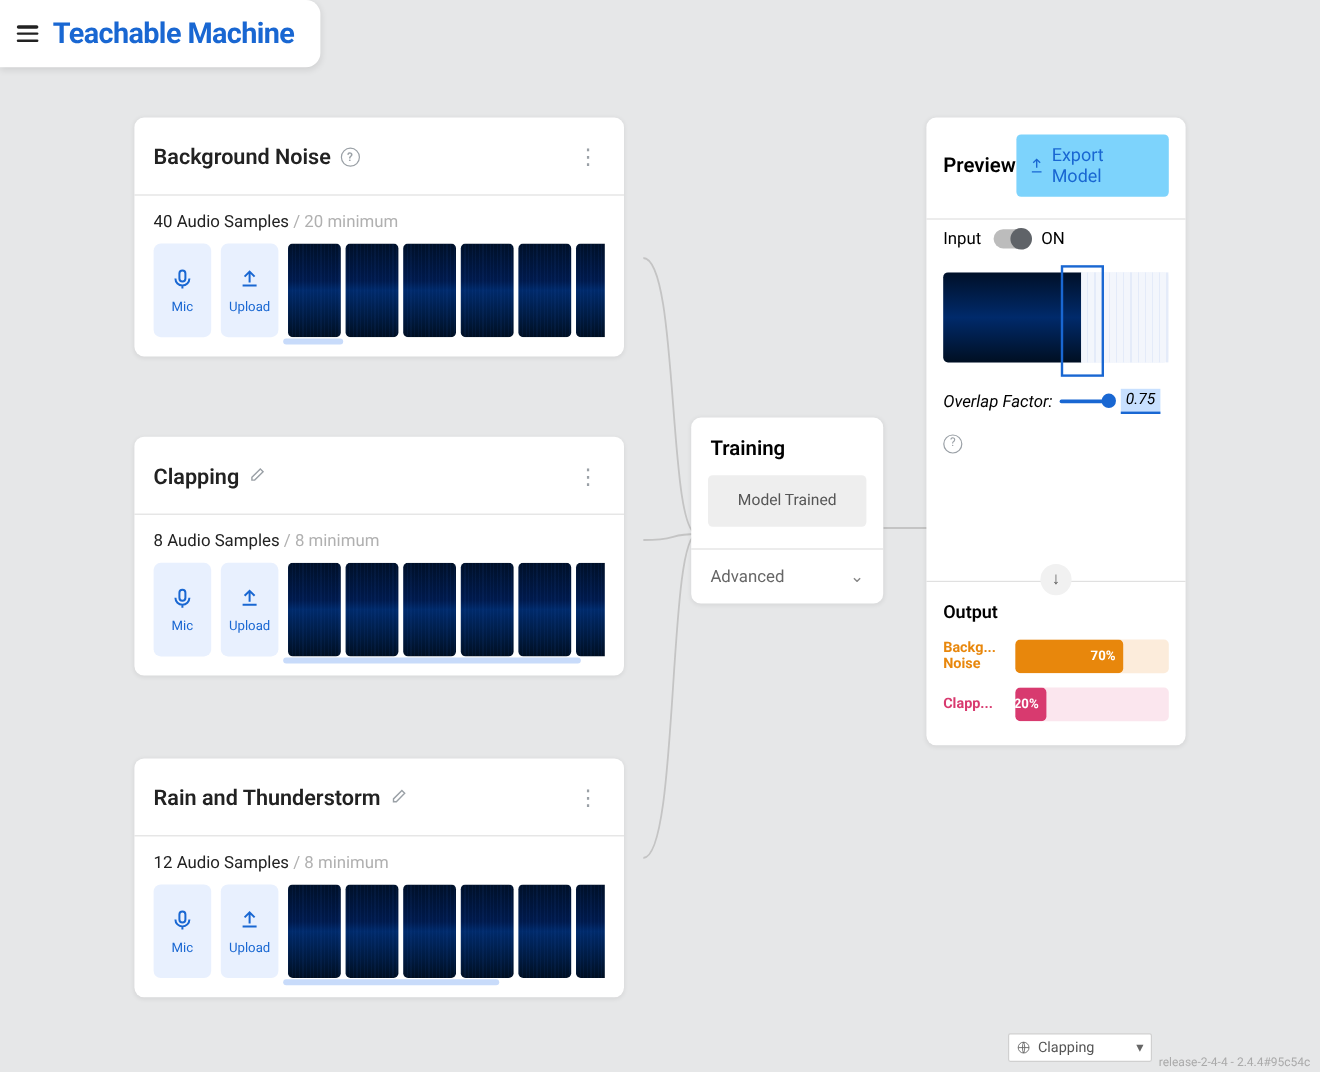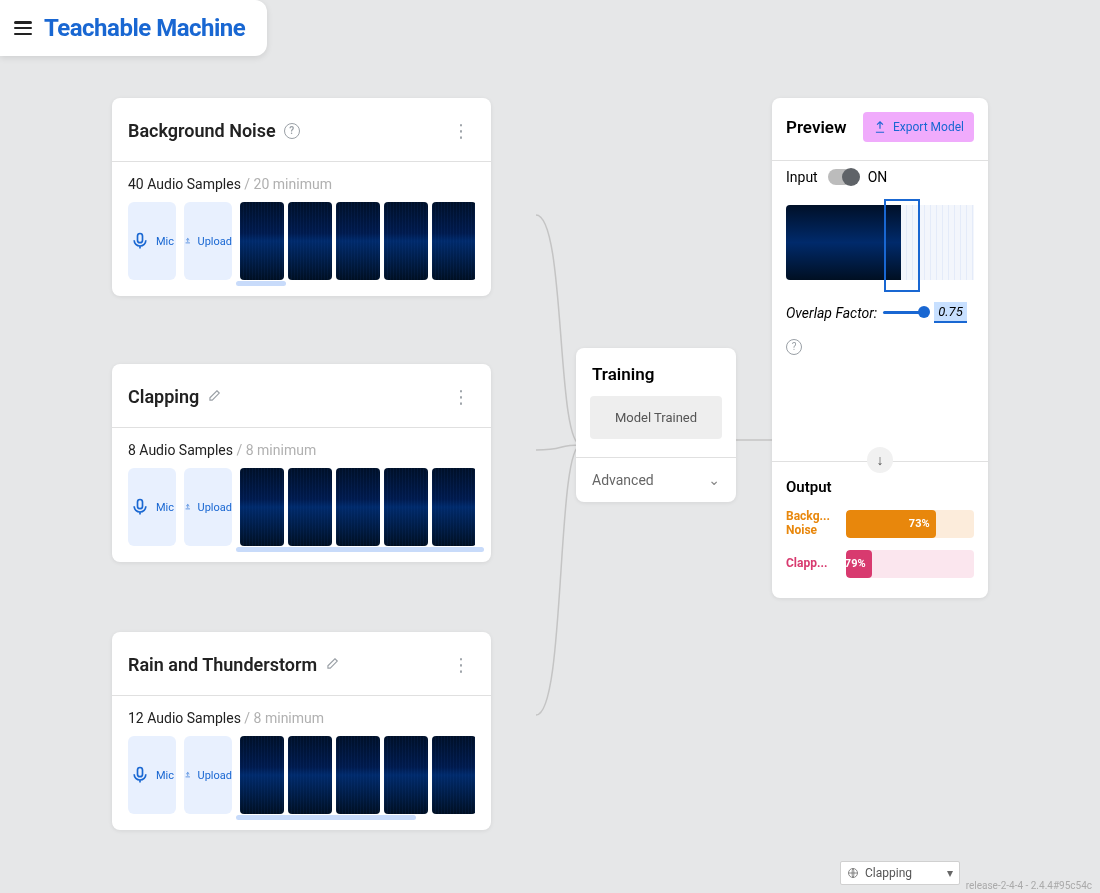--- a/index.html
+++ b/index.html
@@ -44,21 +44,21 @@
     letter-spacing: -0.5px;
   }
   .card {
     position: absolute;
     background: #fff;
     border-radius: 8px;
     box-shadow: 0 1px 4px rgba(0,0,0,0.08);
   }
   .class-card {
     left: 112px;
-    width: 379px;
+    width: 408px;
   }
   .class-header {
     display: flex;
     align-items: center;
     justify-content: space-between;
     padding: 18px 16px 16px 16px;
   }
   .class-title-wrap {
     display: flex;
     align-items: center;
@@ -84,21 +84,21 @@
   .samples-row { padding: 14px 16px 16px 16px; }
   .samples-label { font-size: 14px; color: #222; margin-bottom: 10px; }
   .samples-label .muted { color: #b0b0b0; }
   .sample-controls { display: flex; gap: 8px; align-items: flex-start; position: relative; }
   .ctrl-btn {
     width: 48px;
     height: 78px;
     background: #e8f0fe;
     border-radius: 6px;
     display: flex;
-    flex-direction: row;
+    flex-direction: column;
     align-items: center;
     justify-content: center;
     gap: 6px;
     cursor: pointer;
     flex-shrink: 0;
   }
   .ctrl-btn svg { width: 20px; height: 20px; }
   .ctrl-btn .lbl { font-size: 11px; color: #1967d2; }
   .thumbs { display: flex; gap: 4px; overflow: hidden; flex: 1; }
   .thumb {
@@ -149,22 +149,22 @@
   }
   .chev { color: #888; }
   .preview-card { left: 772px; top: 98px; width: 216px; }
   .phdr { padding: 14px 14px 18px 14px; display: flex; justify-content: space-between; align-items: center; }
   .phdr .ptitle { font-size: 17px; font-weight: 600; }
   .export-btn {
     display: flex;
     align-items: center;
     gap: 6px;
     color: #1967d2;
-    font-size: 12px;
-    background: #f0abfc;
+    font-size: 15px;
+    background: #7dd3fc;
     padding: 8px 10px;
     border-radius: 4px;
     cursor: pointer;
   }
   .prow { padding: 8px 14px; display: flex; align-items: center; gap: 10px; font-size: 14px; }
   .toggle {
     width: 30px;
     height: 16px;
     background: #bcbcbc;
     border-radius: 10px;
@@ -482,27 +482,27 @@
     <span class="help-circle">?</span>
   </div>
   <div class="output-sep">
     <div class="down-arrow">↓</div>
   </div>
   <div class="ohdr">Output</div>
   <div id="bars">
       <div class="bar-row">
     <div class="bar-label" style="color:#e8870c">Backg... Noise</div>
     <div class="bar-track" style="background:#fcecdb">
-      <div class="bar-fill" style="width:70%;background:#e8870c">73%</div>
+      <div class="bar-fill" style="width:70%;background:#e8870c">70%</div>
     </div>
       </div>
       <div class="bar-row">
     <div class="bar-label" style="color:#d83a6f">Clapp...</div>
     <div class="bar-track" style="background:#fbe6ee">
-      <div class="bar-fill" style="width:20%;background:#d83a6f">79%</div>
+      <div class="bar-fill" style="width:20%;background:#d83a6f">20%</div>
     </div>
       </div>
     </div>
   <div style="height:14px"></div>
 </div>
 
 <div class="lang-picker">
   <svg class="globe-icon" viewBox="0 0 24 24" fill="none" stroke="#666" stroke-width="1.5">
       <circle cx="12" cy="12" r="9"></circle>
       <path d="M3 12h18M12 3c2.5 3 2.5 15 0 18M12 3c-2.5 3-2.5 15 0 18"></path>

